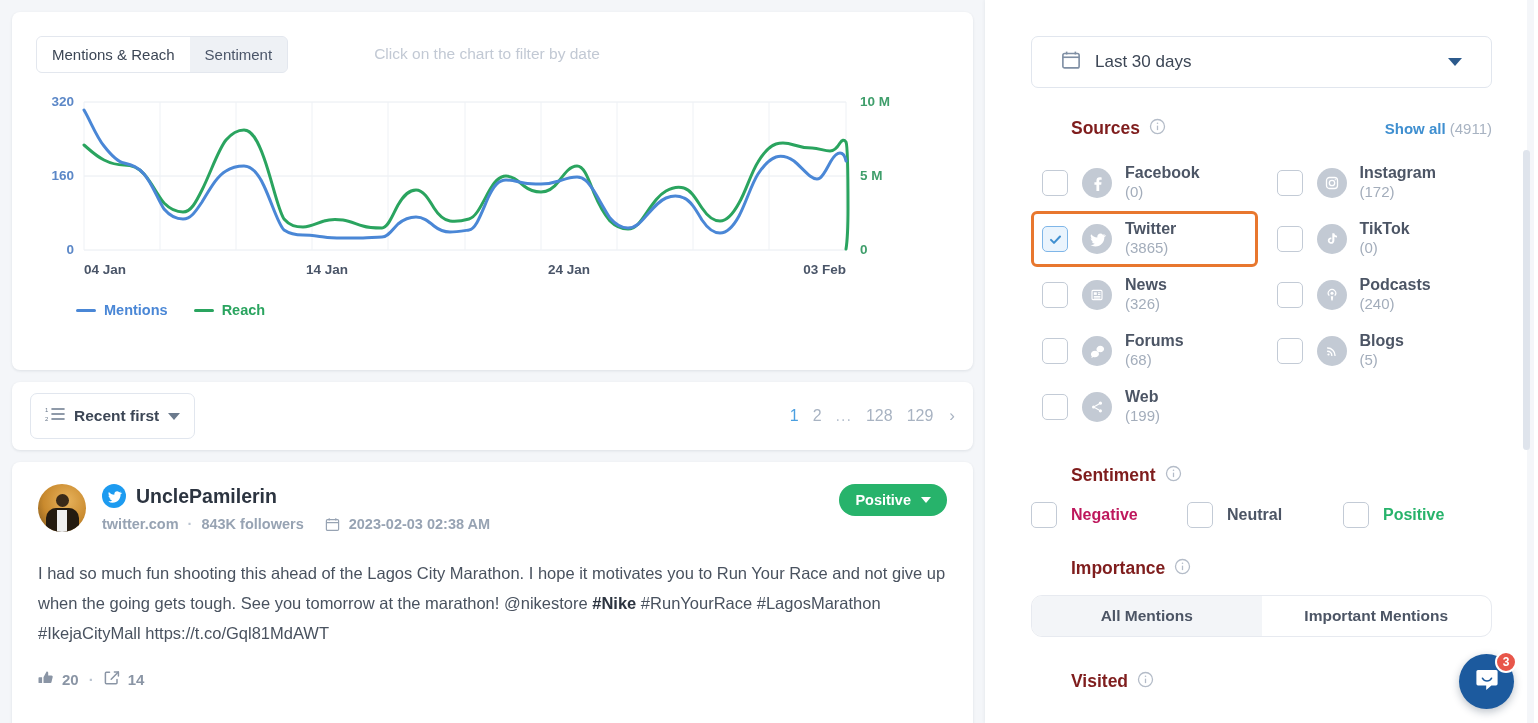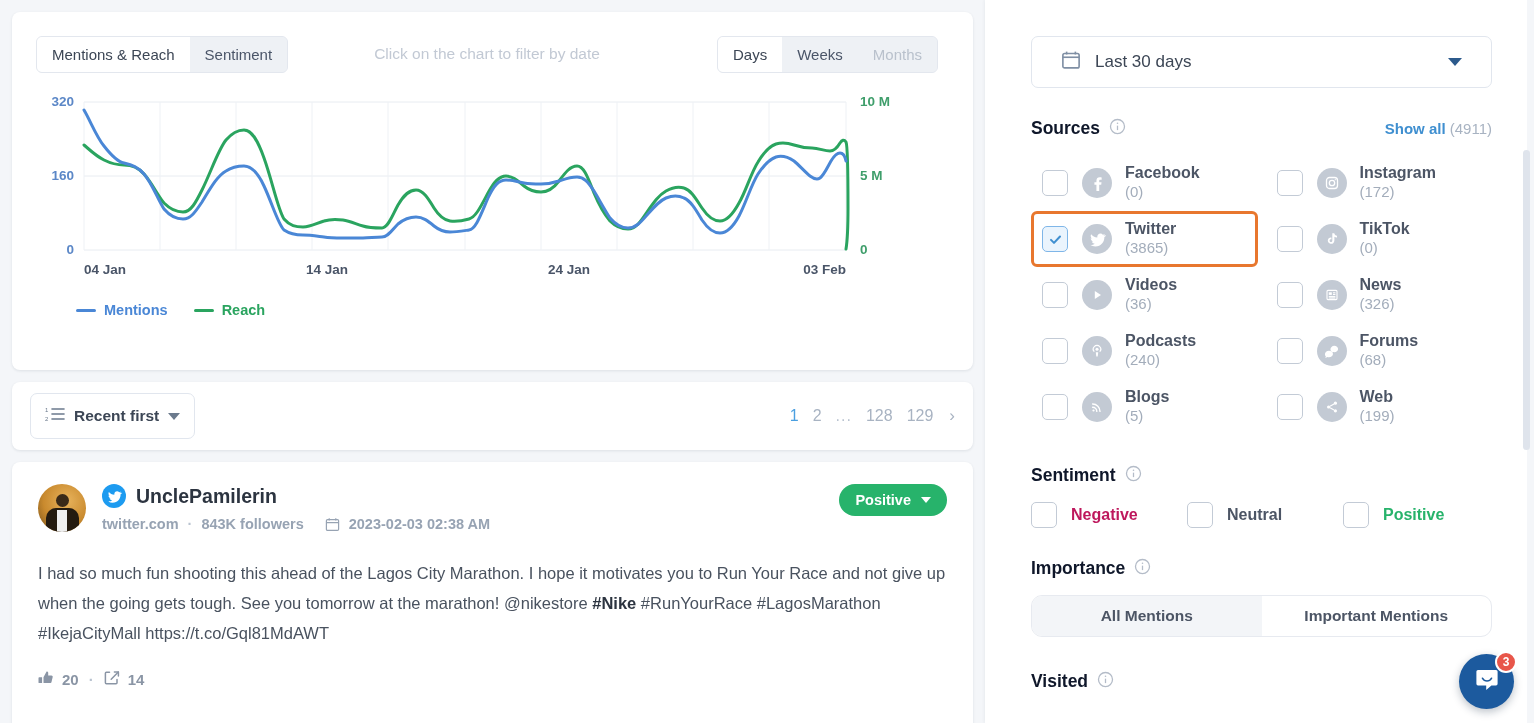--- a/index.html
+++ b/index.html
@@ -111,21 +111,21 @@
     box-shadow: -1px 0 3px rgba(16,35,60,.05);
   }
   .date-select {
     display: flex; align-items: center; height: 52px;
     border: 1px solid #e1e6ee; border-radius: 7px; padding: 0 29px; cursor: pointer;
   }
   .date-text { font-size: 17px; color: #3c4655; margin-left: 14px; }
   .date-caret { margin-left: auto; width: 0; height: 0; border-left: 7px solid transparent; border-right: 7px solid transparent; border-top: 8px solid #2c5a8c; }
 
   .sec-head { display: flex; align-items: center; margin-top: 30px; }
-  .sec-title { font-size: 17.5px; font-weight: bold; color: #0f172a; }
+  .sec-title { font-size: 17.5px; font-weight: bold; color: #7f1d1d; margin-left: 40px; }
   .info-ico { margin-left: 9px; }
   .show-all { margin-left: auto; font-size: 15px; font-weight: bold; color: #3f8fd0; cursor: pointer; }
   .show-all .cnt { color: #a8b3c2; font-weight: normal; }
 
   .src-grid { margin-top: 16px; display: grid; grid-template-columns: 1fr 1fr; column-gap: 8px; row-gap: 0; }
   .src-item { display: flex; align-items: center; height: 56px; padding: 0 8px; border: 3px solid transparent; border-radius: 6px; cursor: pointer; }
   .src-item.highlight { border-color: #e8772e; }
   .cbox {
     width: 26px; height: 26px; border-radius: 5px; border: 1px solid #c3cbd6;
     background: #fff; flex: 0 0 26px; display: flex; align-items: center; justify-content: center;
@@ -180,25 +180,20 @@
     <div class="card chart-card">
       <div class="chart-head">
 
         <div class="segmented tabs-left">
           <div class="seg active">Mentions &amp; Reach</div>
           <div class="seg">Sentiment</div>
         </div>
 
         <div class="chart-hint">Click on the chart to filter by date</div>
 
-        <div class="segmented seg-right">
-          <div class="seg active">Days</div>
-          <div class="seg">Weeks</div>
-          <div class="seg disabled">Months</div>
-        </div>
       </div>
 
       <div class="chart-area">
         <svg class="chart-svg" width="930" height="200" viewBox="0 0 930 200">
 
           <g stroke="#e8ecf1" stroke-width="1">
             <line x1="48" y1="14" x2="810" y2="14"></line>
             <line x1="48" y1="88" x2="810" y2="88"></line>
             <line x1="48" y1="162" x2="810" y2="162"></line>
           </g>
@@ -424,32 +419,20 @@
           <svg width="16" height="16" viewBox="0 0 16 16" fill="#fff">
               <path d="M10.3 2.2c.3 1.5 1.2 2.4 2.7 2.5v1.8c-.9.1-1.7-.2-2.6-.7v3.4c0 2.4-1.9 4-3.9 3.6-1.7-.3-2.8-1.8-2.7-3.5.1-1.6 1.5-2.9 3.1-2.9.2 0 .3 0 .5.1v1.9c-.9-.2-1.7.4-1.8 1.2-.1.8.5 1.5 1.3 1.5.8 0 1.4-.6 1.4-1.4V2.2h2z"></path>
             </svg>
         </span>
         <span class="src-txt">
           <span class="src-name">TikTok</span><br>
           <span class="src-cnt">(0)</span>
         </span>
       </div>
 
-      <div class="src-item">
-        <span class="cbox"></span>
-        <span class="src-ico">
-          <svg width="16" height="16" viewBox="0 0 16 16" fill="#fff">
-              <path d="M5.8 3.9 12 8l-6.2 4.1z"></path>
-            </svg>
-        </span>
-        <span class="src-txt">
-          <span class="src-name">Videos</span><br>
-          <span class="src-cnt">(36)</span>
-        </span>
-      </div>
 
       <div class="src-item">
         <span class="cbox"></span>
         <span class="src-ico">
           <svg width="16" height="16" viewBox="0 0 16 16" fill="none" stroke="#fff" stroke-width="1.1">
             <rect x="3" y="3.4" width="10" height="9.2" rx="1"></rect>
             <rect x="4.8" y="5.3" width="3" height="2.6" fill="#fff" stroke="none"></rect>
             <line x1="9" y1="5.8" x2="11.4" y2="5.8"></line>
             <line x1="9" y1="7.5" x2="11.4" y2="7.5"></line>
             <line x1="4.8" y1="9.6" x2="11.4" y2="9.6"></line>

